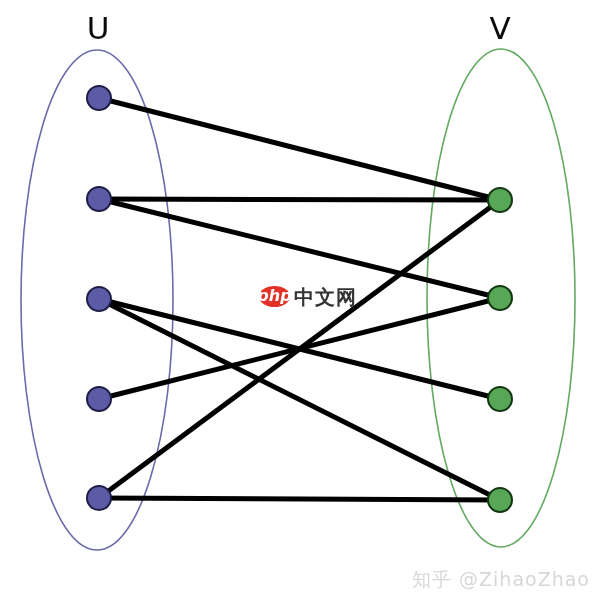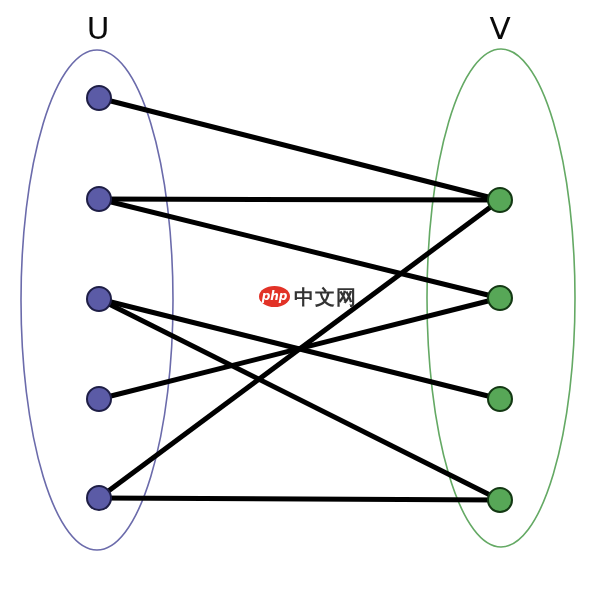--- a/index.html
+++ b/index.html
@@ -42,21 +42,21 @@
     gap: 4px;
     pointer-events: none;
   }
   .wm-badge {
     display: flex;
     align-items: center;
     justify-content: center;
     width: 31px;
     height: 21px;
     border-radius: 50%;
-    font-size: 12px;
+    font-size: 16px;
     font-weight: bold;
     font-style: italic;
     line-height: 1;
     padding-bottom: 1px;
     box-sizing: border-box;
   }
   .wm-site {
     font-size: 20px;
     font-weight: bold;
     line-height: 1;
@@ -102,14 +102,15 @@
     </svg>
 
   <div class="set-label u">U</div>
   <div class="set-label v">V</div>
 
   <div class="watermark">
     <span class="wm-badge" id="wm-badge" style="background: rgb(226, 50, 39); color: rgb(255, 255, 255);">php</span>
     <span class="wm-site" id="wm-site" style="color: rgb(51, 51, 51);">中文网</span>
   </div>
 
+  <div class="credit" id="credit-text" style="color: rgb(215, 215, 215);">知乎 @ZihaoZhao</div>
 
 </div>
 
 </body></html>

